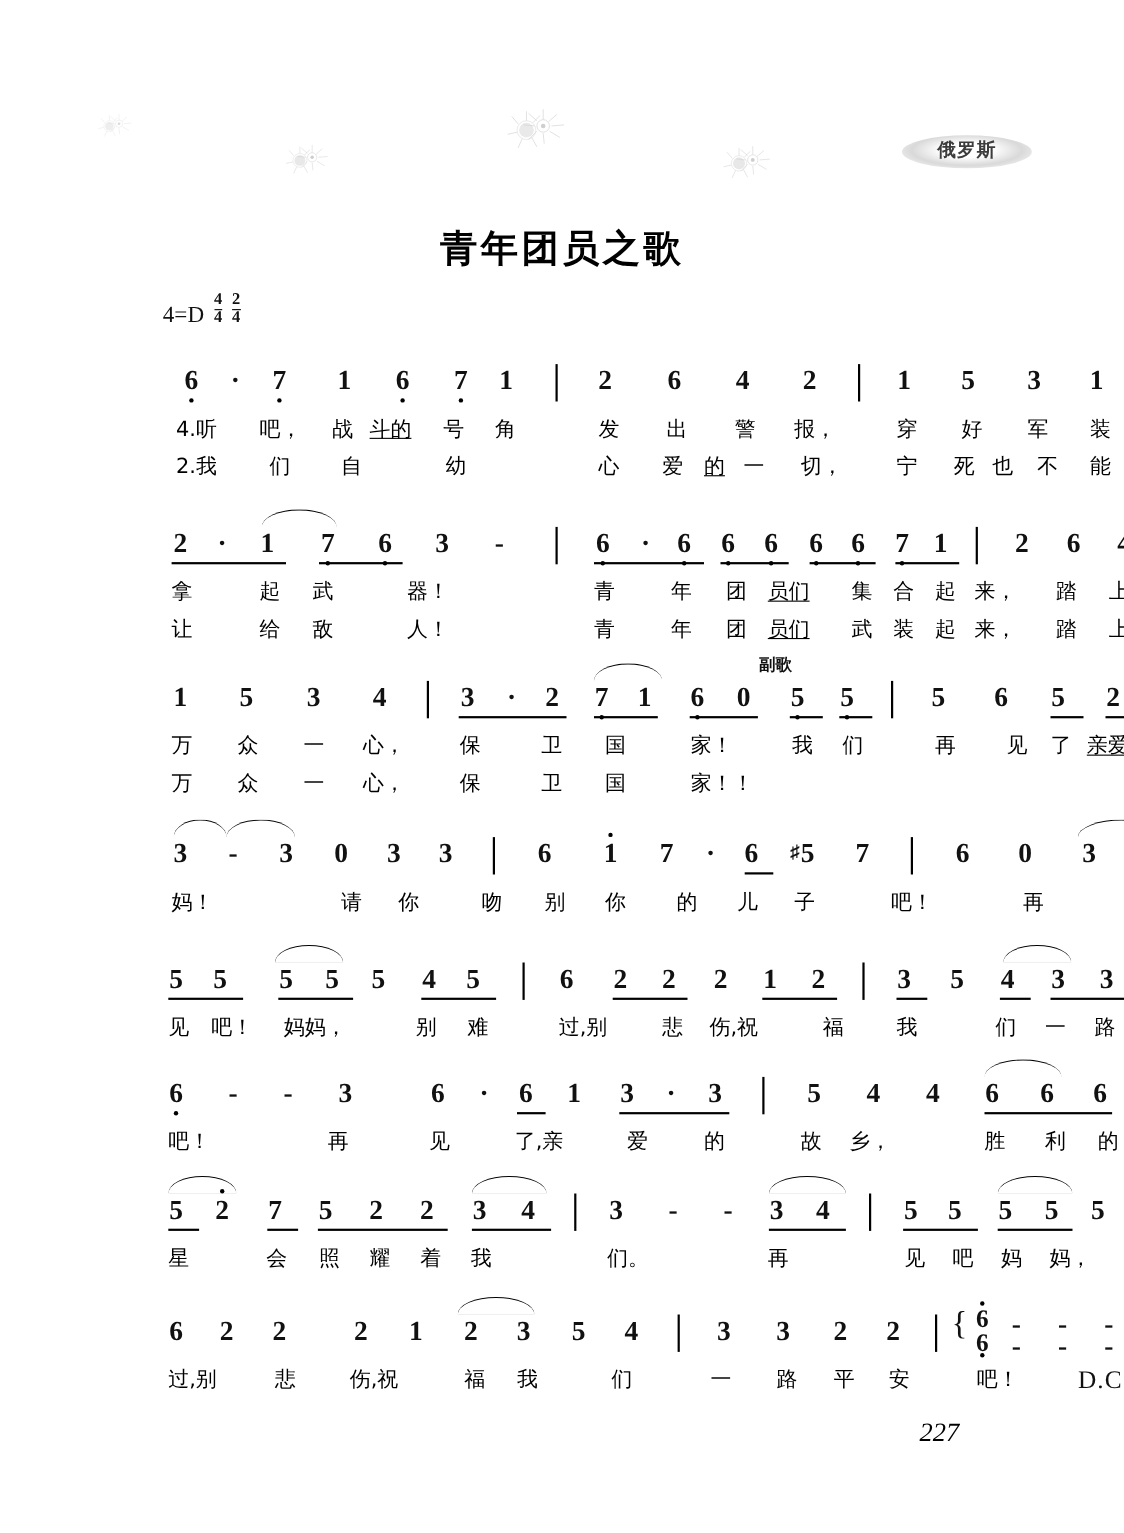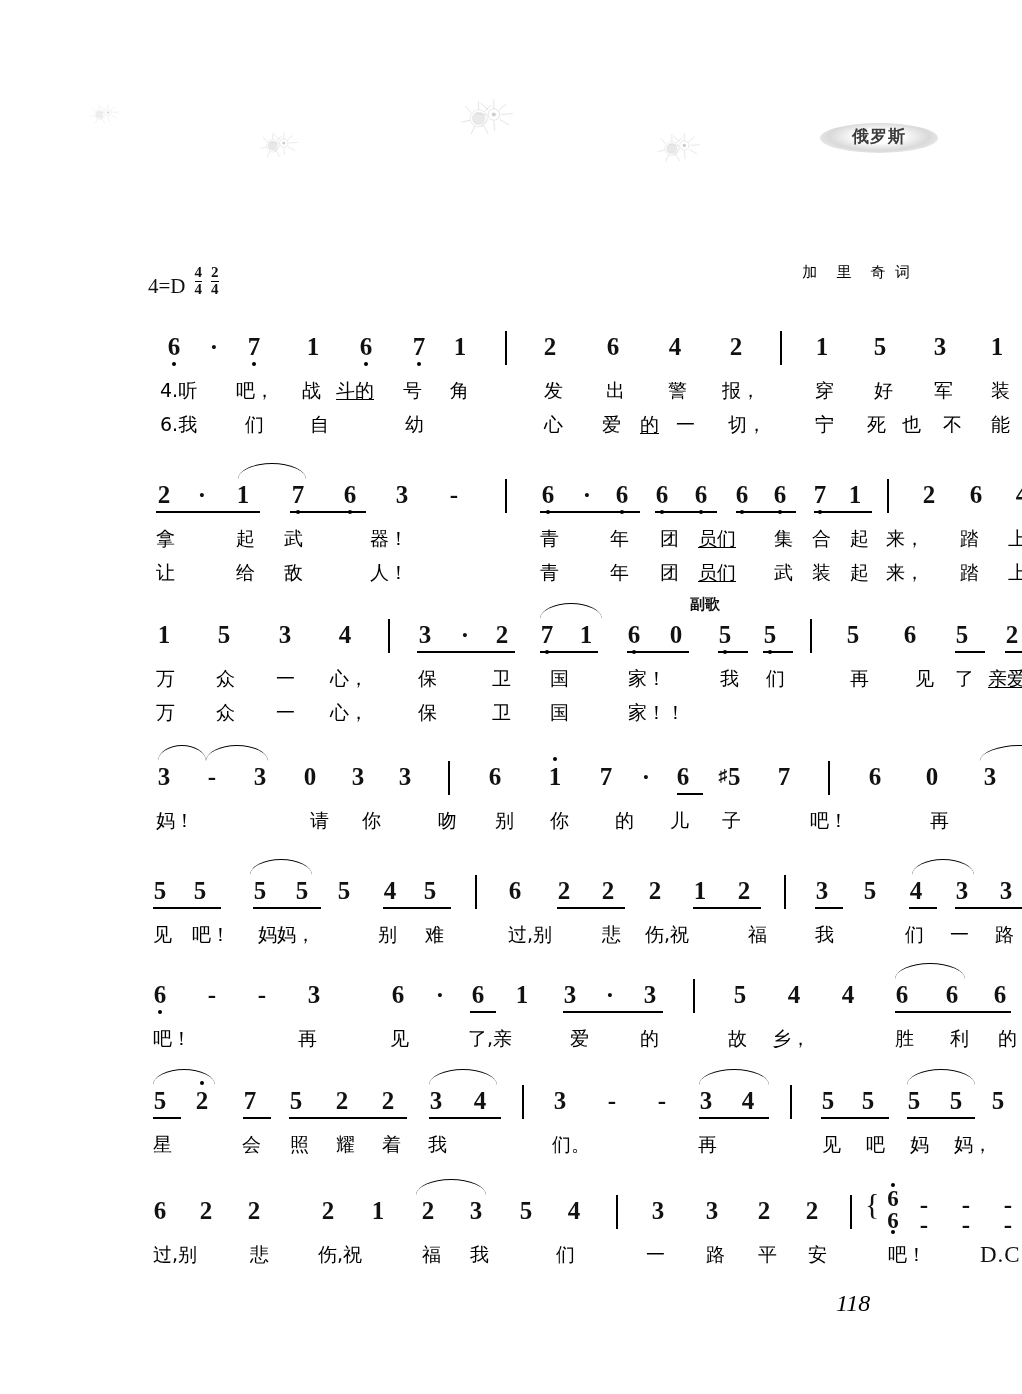--- a/index.html
+++ b/index.html
@@ -308,35 +308,35 @@
     </g>
         </svg>
       </div>
     </div>
 
   <div id="country-badge">
     <div class="oval"></div>
     <div class="txt">俄罗斯</div>
   </div>
 
+  <div id="song-title">青年团员之歌</div>
 
   <div id="key-meter">
     <span class="key">4=D</span>
     <span class="meter">
       <span class="num">4</span>
       <span class="den">4</span>
     </span>
     <span class="meter">
       <span class="num">2</span>
       <span class="den">4</span>
     </span>
   </div>
 
   <div id="credits">
-    <div class="cline">加    里    奇  词</div>
   </div>
 
   <div id="systems-layer">
       <div class="system" style="top: 332px;">
         <div class="noterow">
           <div class="tok" style="left: 13px; width: 22px;">6<span class="odot-low"></span></div>
           <div class="tok dot" style="left: 53px; width: 22px;">·</div>
           <div class="tok" style="left: 93px; width: 22px;">7<span class="odot-low"></span></div>
           <div class="tok" style="left: 152px; width: 22px;">1</div>
           <div class="tok" style="left: 205px; width: 22px;">6<span class="odot-low"></span></div>
@@ -363,21 +363,21 @@
           <div class="lyr" style="left: 394px;">发</div>
           <div class="lyr" style="left: 456px;">出</div>
           <div class="lyr" style="left: 518px;">警</div>
           <div class="lyr" style="left: 572px;">报，</div>
           <div class="lyr" style="left: 665px;">穿</div>
           <div class="lyr" style="left: 724px;">好</div>
           <div class="lyr" style="left: 784px;">军</div>
           <div class="lyr" style="left: 841px;">装</div>
         </div>
         <div class="lyricrow">
-          <div class="lyr" style="left: 10px;">6.我</div>
+          <div class="lyr" style="left: 10px;">2.我</div>
           <div class="lyr" style="left: 95px;">们</div>
           <div class="lyr" style="left: 160px;">自</div>
           <div class="lyr" style="left: 255px;">幼</div>
           <div class="lyr" style="left: 394px;">心</div>
           <div class="lyr" style="left: 452px;">爱</div>
           <div class="lyr ul" style="left: 490px;">的</div>
           <div class="lyr" style="left: 526px;">一</div>
           <div class="lyr" style="left: 578px;">切，</div>
           <div class="lyr" style="left: 665px;">宁</div>
           <div class="lyr" style="left: 717px;">死</div>
@@ -724,15 +724,15 @@
           <div class="lyr" style="left: 496px;">一</div>
           <div class="lyr" style="left: 556px;">路</div>
           <div class="lyr" style="left: 608px;">平</div>
           <div class="lyr" style="left: 658px;">安</div>
           <div class="lyr" style="left: 738px;">吧！</div>
         </div>
         <div class="dcmark" style="left: 980px; top: 46px;">D.C</div>
       </div>
     </div>
 
-  <div id="page-number">118</div>
+  <div id="page-number">227</div>
 
 </div>
 
 </body></html>

